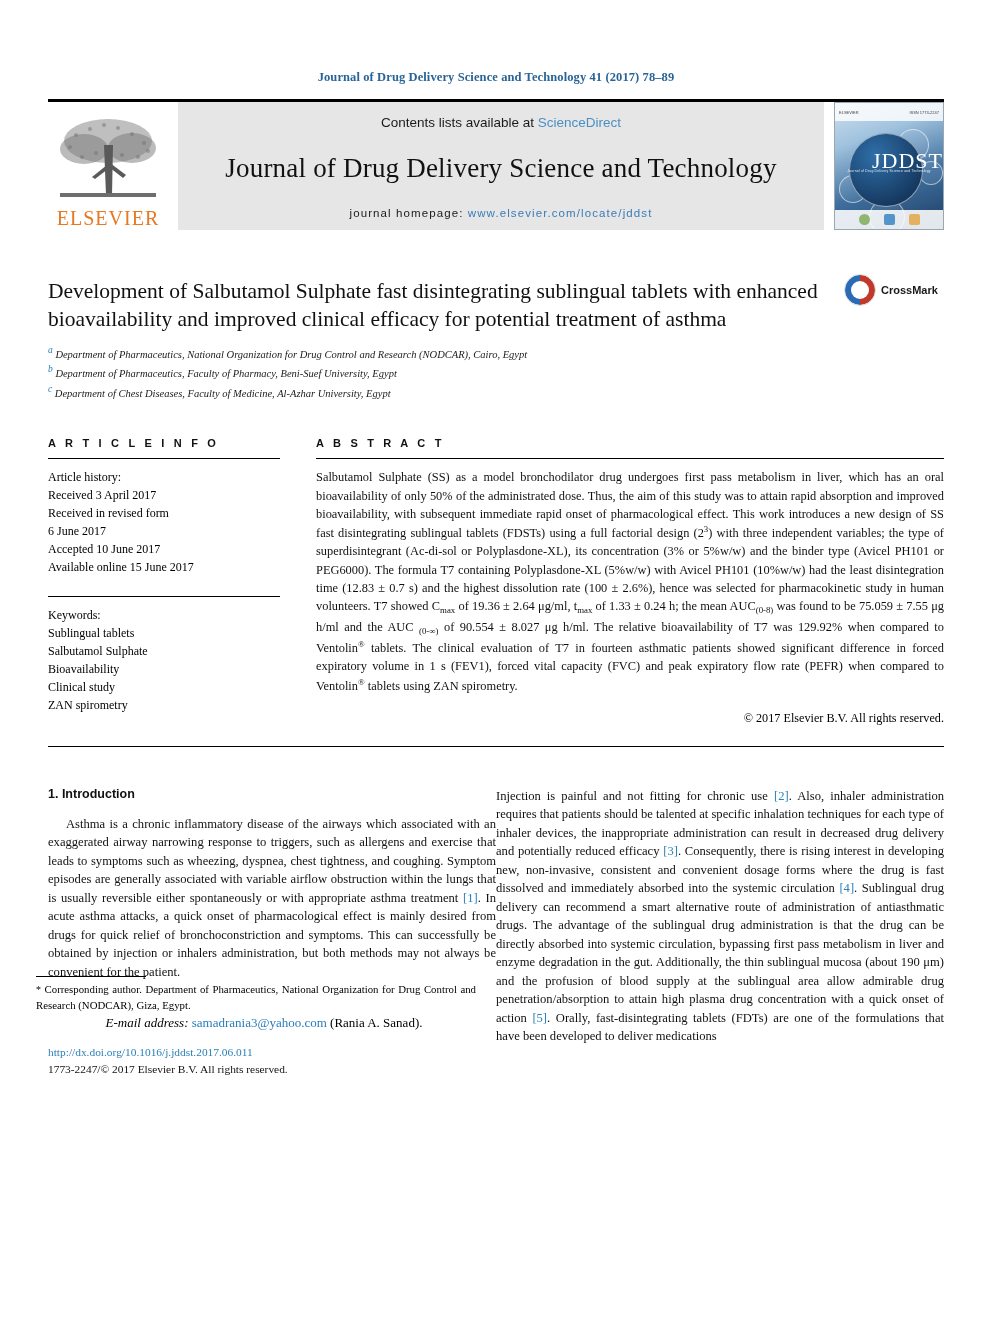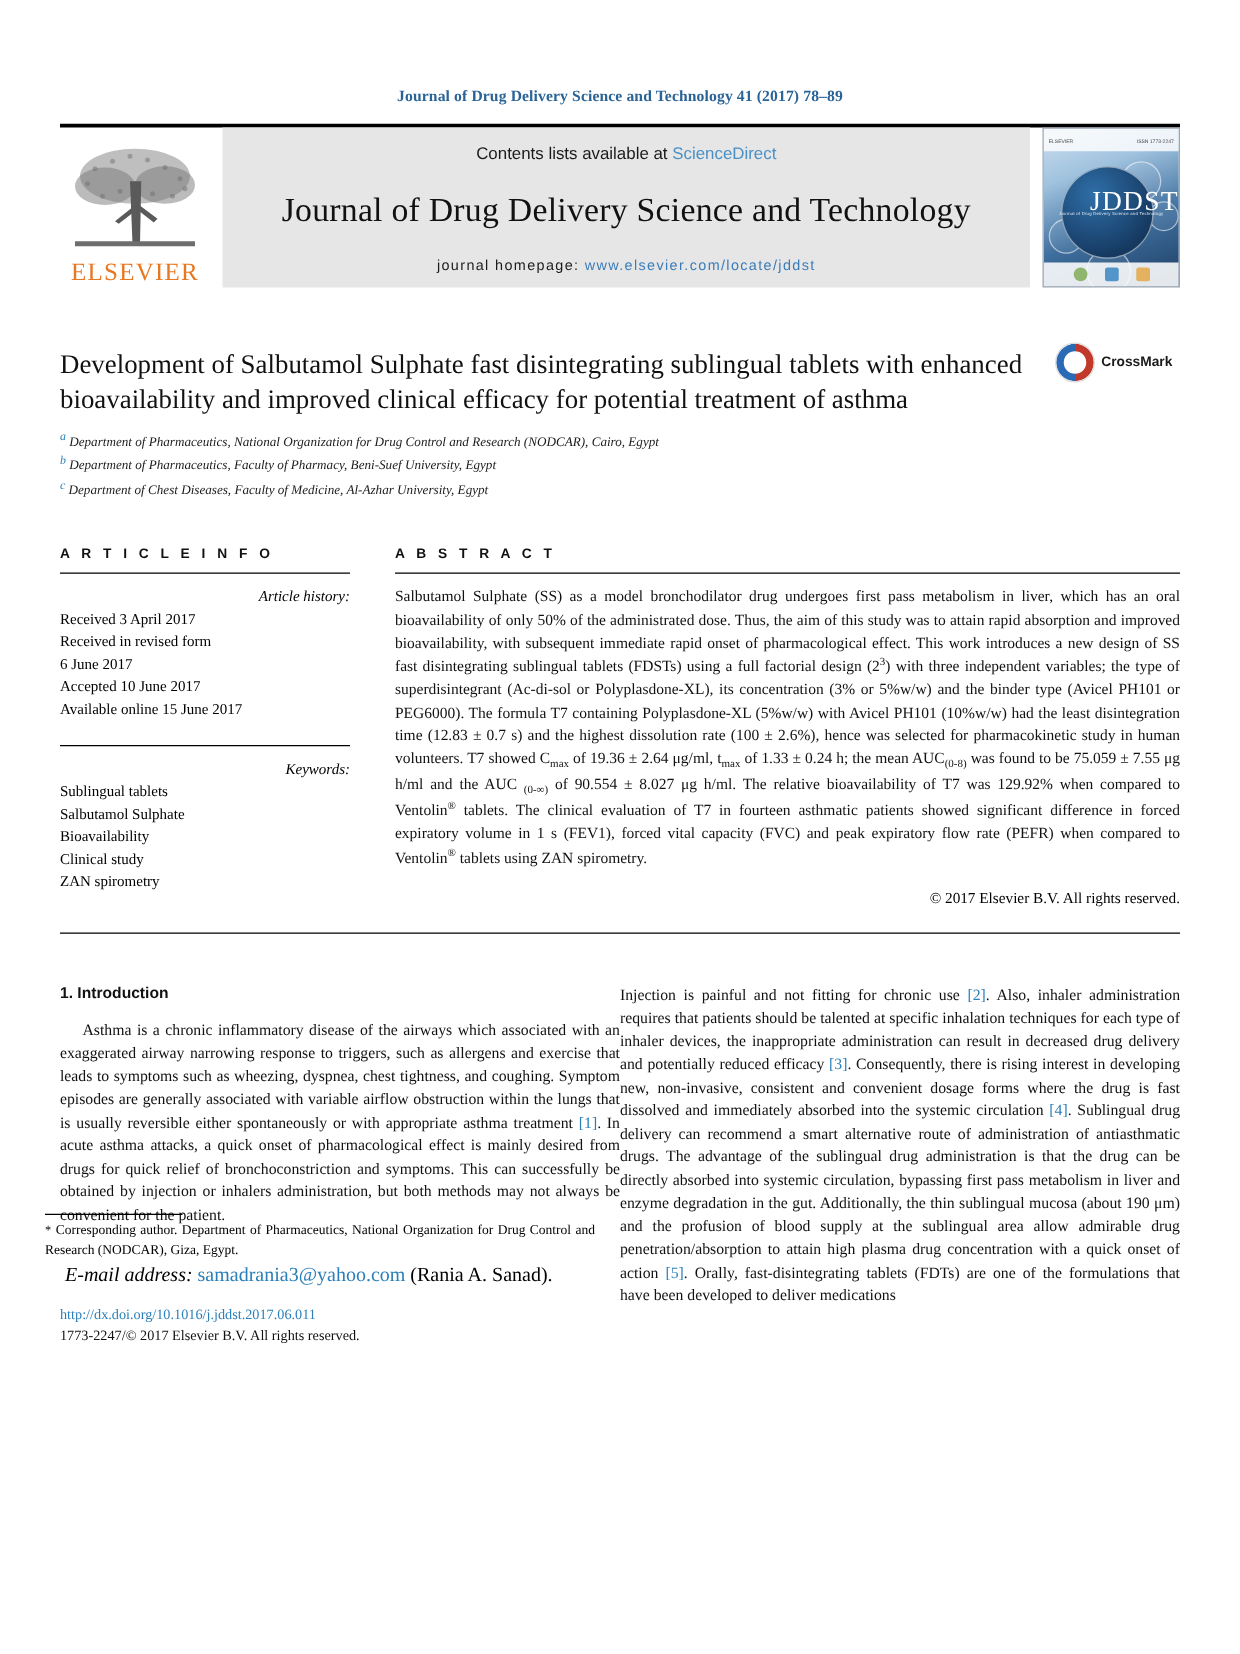--- a/index.html
+++ b/index.html
@@ -276,24 +276,22 @@
     font-weight: bold;
     letter-spacing: 3.2px;
     color: #111;
   }
   .rule {
     border-top: 1.4px solid #000;
     margin-top: 9px;
     margin-bottom: 9px;
   }
   .meta-label {
-    font-style: italic;
     font-size: 12px;
     line-height: 1.5;
-    text-align: right;
   }
   .meta-line {
     font-size: 12px;
     line-height: 1.5;
   }
   .kw-block { margin-top: 20px; }
 
   .abstract-body {
     font-size: 12.4px;
     line-height: 1.47;
@@ -352,22 +350,23 @@
     margin-bottom: 5px;
   }
   .footnote-text {
     font-size: 10.8px;
     line-height: 1.45;
     text-align: justify;
   }
   .footnote-text .star { font-size: 10px; }
   .email-line {
     text-indent: 16px;
-    font-size: 16px;
+    font-size: 13px;
     line-height: 1.6;
+    text-align: center;
   }
   .email-line i { font-style: italic; }
   .email-link { color: #2a7fb8; }
 
   .bottom-block {
     position: absolute;
     left: 48px;
     bottom: 18px;
     width: 460px;
   }

